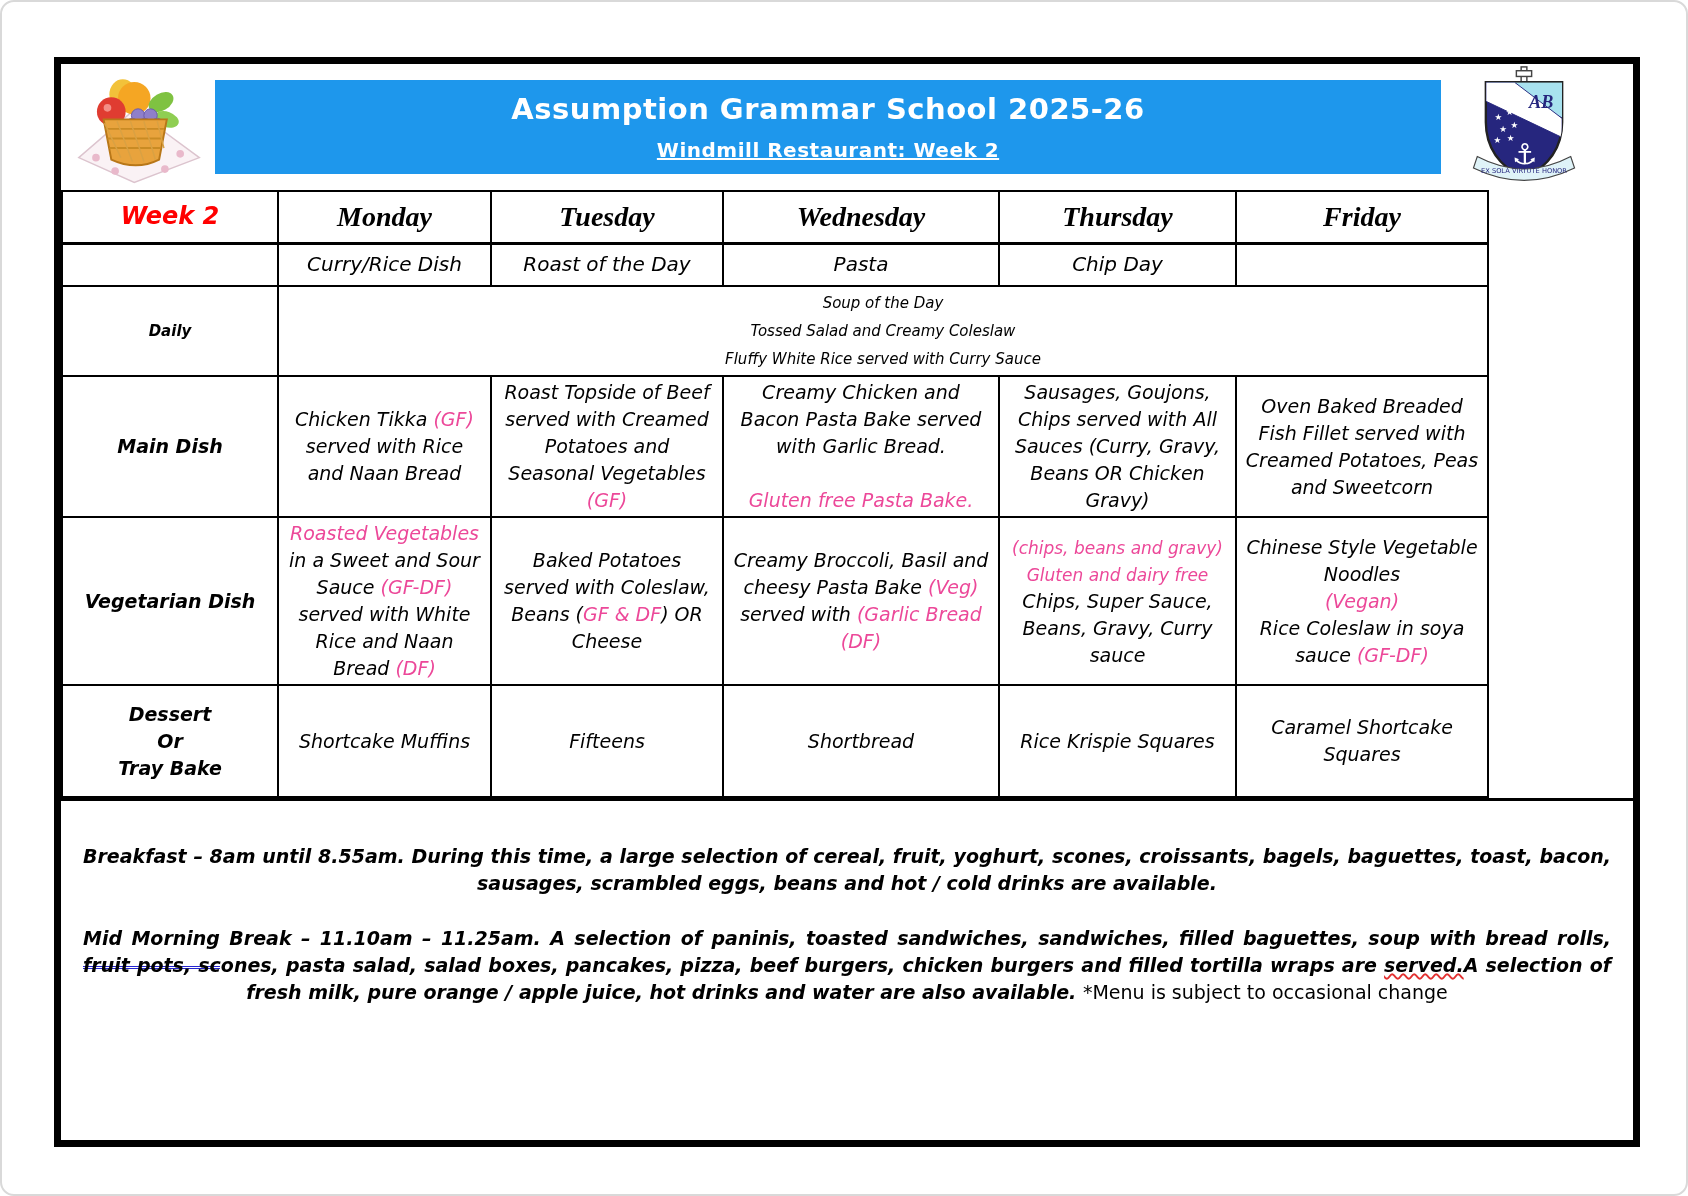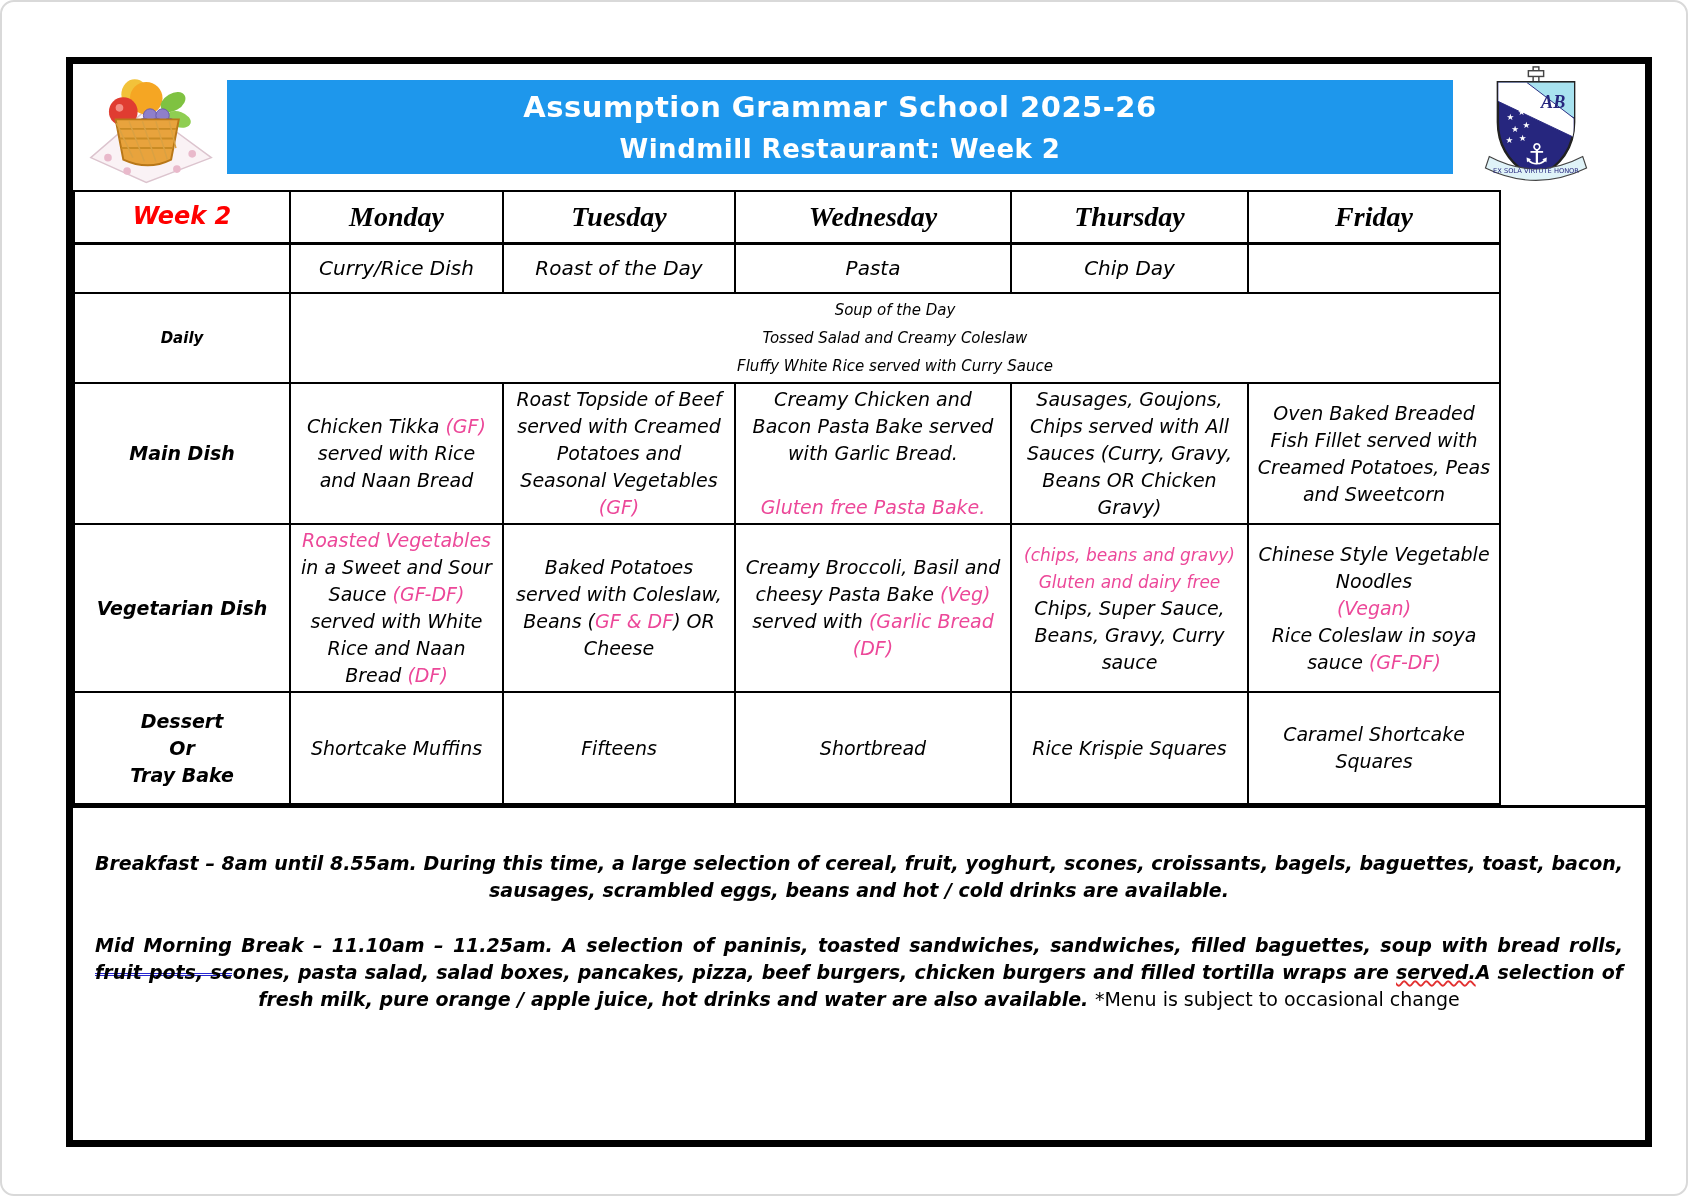--- a/index.html
+++ b/index.html
@@ -1,39 +1,39 @@
 <!DOCTYPE html>
 <html><head>
 <meta charset="utf-8">
 <style>
   html,body{margin:0;padding:0;background:#fff;}
   .page{position:relative;width:1688px;height:1196px;background:#fff;border:2px solid #d9d9d9;
         border-radius:14px;box-sizing:border-box;overflow:hidden;
         font-family:"DejaVu Sans",sans-serif;color:#000;}
-  .doc{position:absolute;left:64px;top:55px;width:1586px;height:1090px;
+  .doc{position:absolute;left:52px;top:55px;width:1586px;height:1090px;
        border:7px solid #000;box-sizing:border-box;background:#fff;}
 
   
   .doc-header{display:flex;align-items:center;height:126px;padding:0 12px;}
   .fruit{width:134px;height:116px;flex:0 0 auto;}
   .banner{flex:1 1 auto;height:94px;margin:0 30px 0 8px;background:#1E97EC;
           display:flex;flex-direction:column;justify-content:space-evenly;align-items:center;}
   .banner .t1{color:#fff;font-weight:bold;font-size:29px;letter-spacing:.5px;}
-  .banner .t2{color:#fff;font-weight:bold;font-size:26px;letter-spacing:.5px;}
+  .banner .t2{color:#fff;font-weight:bold;font-size:20px;letter-spacing:.5px;text-decoration:underline;}
   .crest{width:106px;height:124px;flex:0 0 auto;margin-right:44px;}
 
   
   table.menu{border-collapse:collapse;table-layout:fixed;width:1426px;margin:0;}
   table.menu td{border:2px solid #000;text-align:center;vertical-align:middle;
                 padding:2px 8px;font-style:italic;font-size:19px;line-height:27px;
                 box-sizing:border-box;overflow:hidden;}
   tr.day-row td{height:52px;font-family:"Liberation Serif",serif;font-weight:bold;
                 font-style:italic;font-size:28px;border-bottom:3px solid #000;}
   tr.day-row td.week{font-family:"DejaVu Sans",sans-serif;color:#FF0000;font-size:24px;}
-  tr.theme-row td{height:50px;font-size:20px;}
+  tr.theme-row td{height:43px;font-size:20px;}
   tr.daily-row td{height:87px;font-size:15px;line-height:28px;}
   tr.main-row td{height:140px;}
   tr.veg-row td{height:166px;}
   tr.dessert-row td{height:112px;}
   td.cat{font-style:normal;font-weight:bold;font-size:24px;line-height:30px;}
 
   .red{color:#ec4899;}
   .sm{font-size:17px;line-height:24px;}
 
   

